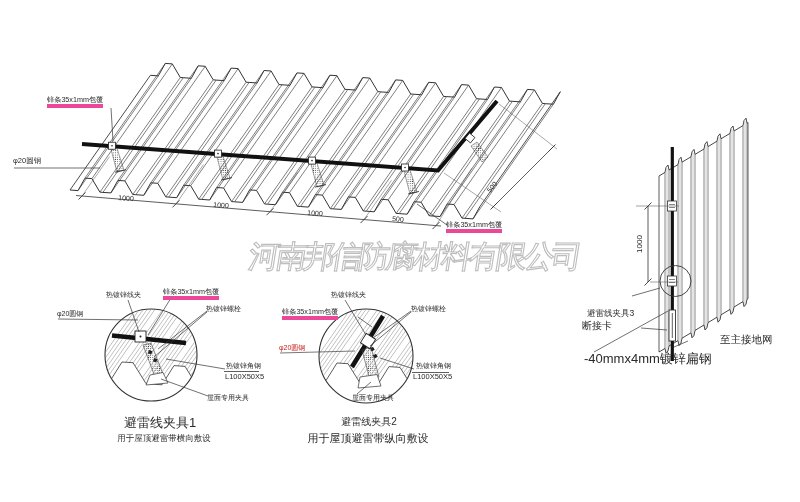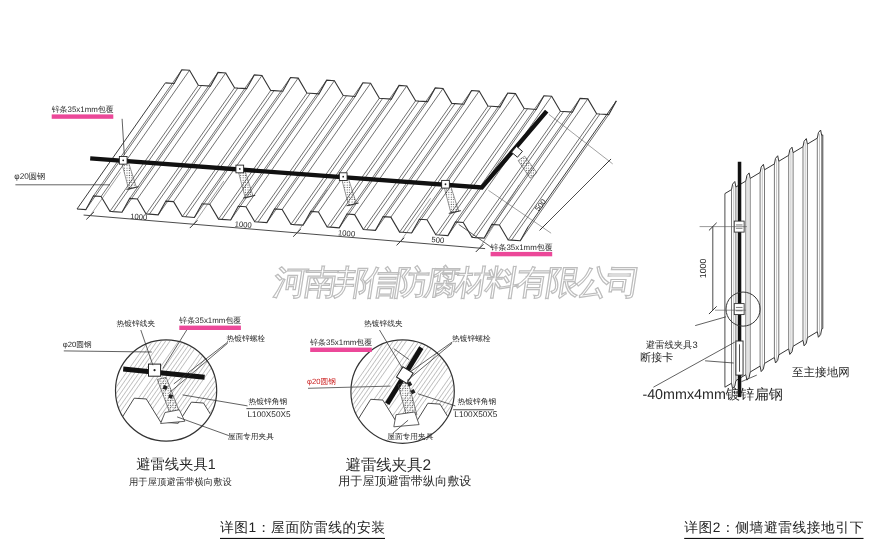--- a/index.html
+++ b/index.html
@@ -260,24 +260,22 @@
   <div class="t tc" style="left:160px;top:422px;font-size:13px;">避雷线夹具1</div>
   <div class="t tc" style="left:164px;top:438px;font-size:8.5px;">用于屋顶避雷带横向敷设</div>
 
   <div class="t" style="left:331px;top:291px;font-size:7px;">热镀锌线夹</div>
   <div class="t u" style="left:282px;top:308px;font-size:7.2px;">锌条35x1mm包覆</div>
   <div class="t" style="left:411px;top:305px;font-size:7px;">热镀锌螺栓</div>
   <div class="t" style="left:279px;top:344px;font-size:7px;color:#cc2222;">φ20圆钢</div>
   <div class="t" style="left:416px;top:362px;font-size:7px;">热镀锌角钢</div>
   <div class="t" style="left:413px;top:373px;font-size:7.5px;">L100X50X5</div>
   <div class="t" style="left:352px;top:394px;font-size:7px;">屋面专用夹具</div>
-  <div class="t tc" style="left:353px;top:422px;font-size:14px;">避雷线夹具2</div>
+  <div class="t tc" style="left:369px;top:422px;font-size:10px;">避雷线夹具2</div>
   <div class="t tc" style="left:368px;top:438px;font-size:11px;">用于屋顶避雷带纵向敷设</div>
 
   <div class="t tc" style="left:640px;top:244px;font-size:8px;transform:translate(-50%,-50%) rotate(-90deg);">1000</div>
   <div class="t" style="left:587px;top:309px;font-size:8.5px;">避雷线夹具3</div>
   <div class="t" style="left:582px;top:321px;font-size:10px;">断接卡</div>
   <div class="t" style="left:686px;top:334px;font-size:10.5px;margin-left:34px;">至主接地网</div>
   <div class="t" style="left:584px;top:352px;font-size:13px;">-40mmx4mm镀锌扁钢</div>
 
-  <div class="t cap" style="left:200px;top:474px;">详图1：屋面防雷线的安装</div>
-  <div class="t cap" style="left:622px;top:474px;">详图2：侧墙避雷线接地引下</div>
 </div>
 
 </body></html>

